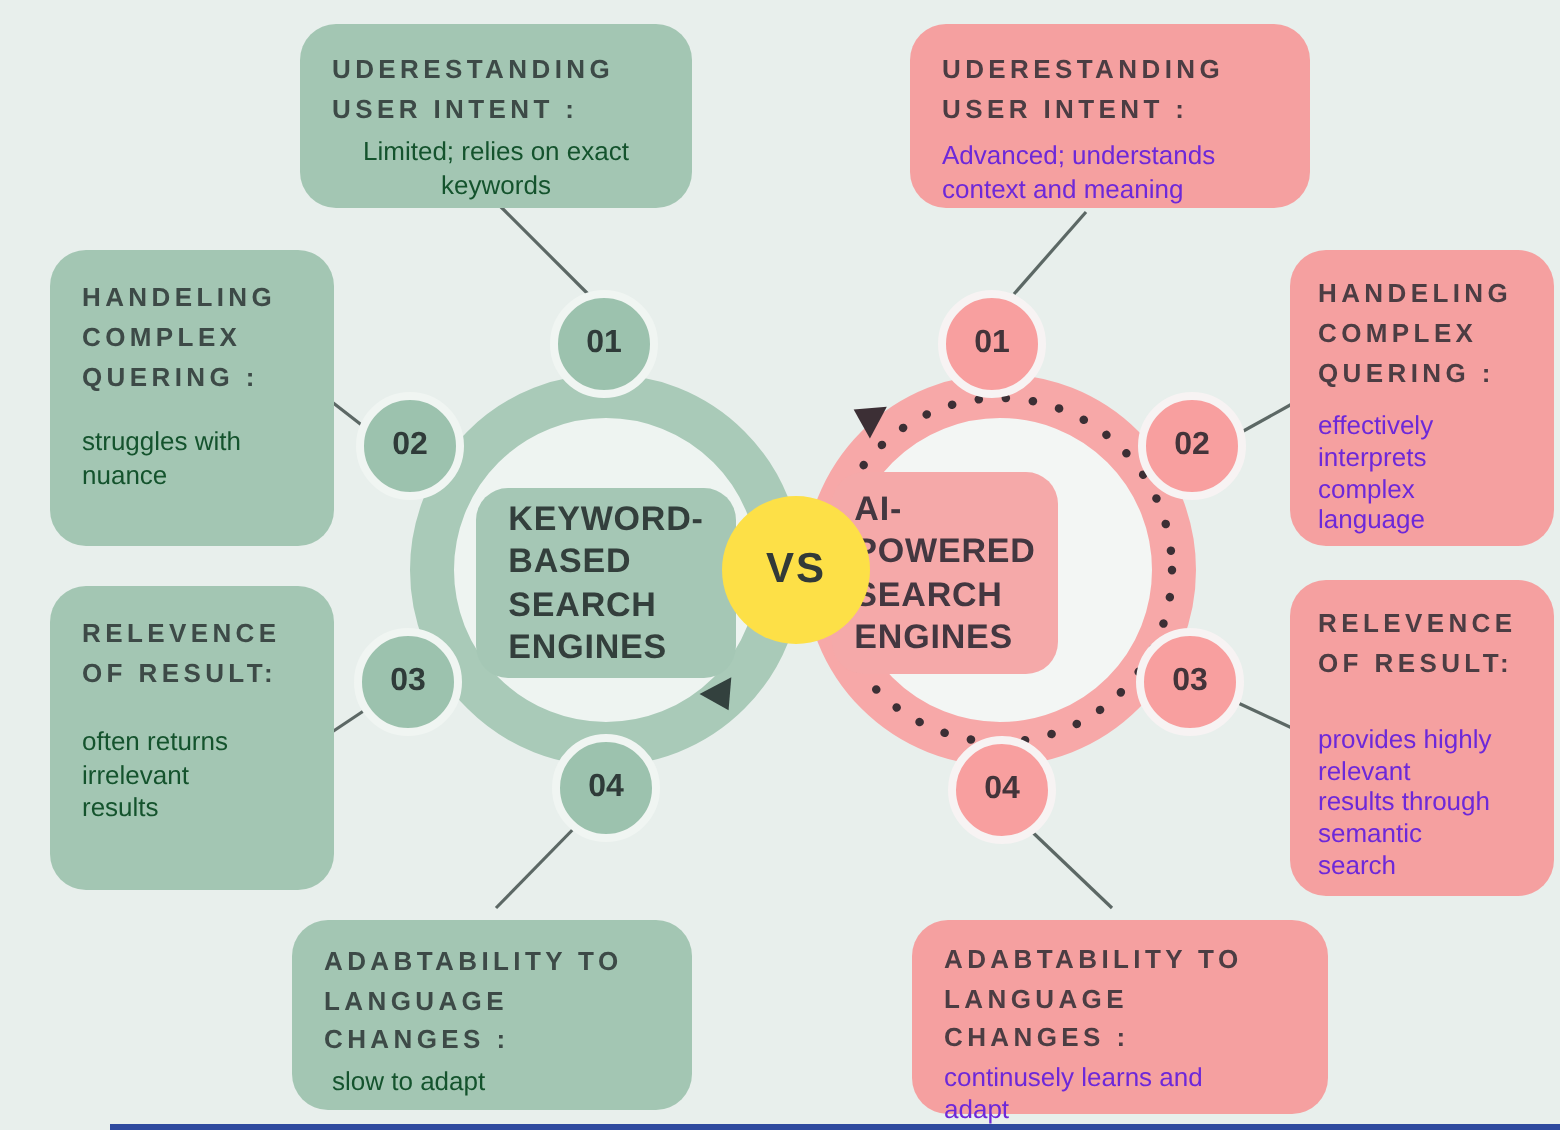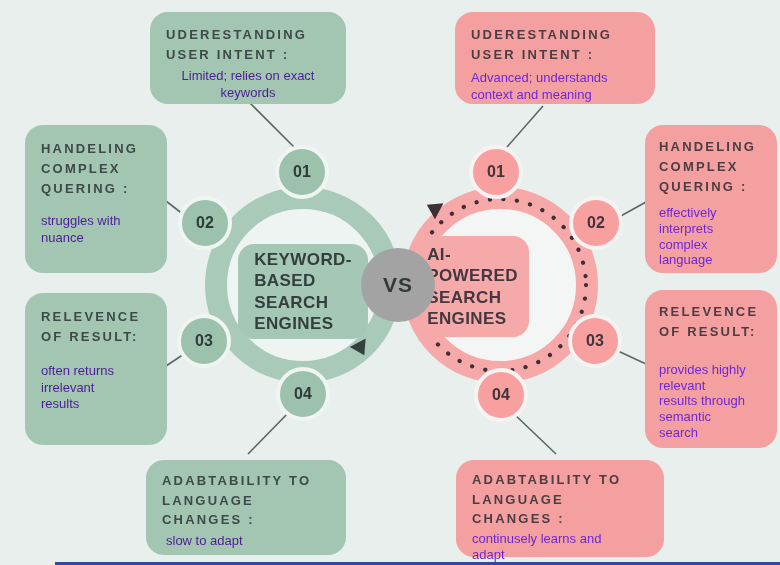--- a/index.html
+++ b/index.html
@@ -25,31 +25,31 @@
   .lb1{left:275px;top:145px;} .lb2{left:178px;top:196px;} .lb3{left:177px;top:314px;} .lb4{left:276px;top:367px;}
   .rb1{left:469px;top:145px;} .rb2{left:569px;top:196px;} .rb3{left:568px;top:314px;} .rb4{left:474px;top:368px;}
 
   .clabel{position:absolute;border-radius:16px;font-weight:bold;font-size:17px;line-height:1.26;
     text-align:left;white-space:pre-line;display:flex;align-items:center;justify-content:center;
     letter-spacing:.4px;z-index:7;}
   .cl-g{left:238px;top:244px;width:130px;height:95px;background:#a5c7b5;color:#333f3c;}
   .cl-p{left:416px;top:236px;width:113px;height:101px;background:#f5a9a9;color:#433740;}
 
   .vs{position:absolute;left:361px;top:248px;width:74px;height:74px;border-radius:50%;
-    background:#a3a3a3;color:#323a38;font-weight:bold;font-size:21px;letter-spacing:1px;
+    background:#fde047;color:#323a38;font-weight:bold;font-size:21px;letter-spacing:1px;
     display:flex;align-items:center;justify-content:center;z-index:8;}
 
   .box{position:absolute;border-radius:18px;box-sizing:border-box;padding:14px 16px;z-index:6;}
   .box.green{background:#a3c6b3;}
   .box.pink{background:#f5a0a0;}
   .box .t{font-weight:bold;font-size:13px;letter-spacing:2.2px;line-height:1.55;white-space:pre-line;}
   .box.green .t{color:#3d4a47;}
   .box.pink .t{color:#4c3d43;}
   .box .b{font-size:13px;line-height:1.25;white-space:pre-line;margin-top:10px;}
-  .box.green .b{color:#4c1d95;}
+  .box.green .b{color:#14532d;}
   .box.pink .b{color:#6d28d9;}
 
   .b-tl{left:150px;top:12px;width:196px;height:92px;padding-top:13px;}
   .b-tl .b{text-align:center;margin-top:3px;}
   .b-tr{left:455px;top:12px;width:200px;height:92px;padding-top:13px;}
   .b-tr .b{margin-top:5px;}
   .b-l2{left:25px;top:125px;width:142px;height:148px;}
   .b-l2 .b{margin-top:14px;}
   .b-l3{left:25px;top:293px;width:142px;height:152px;}
   .b-l3 .b{margin-top:16px;}

